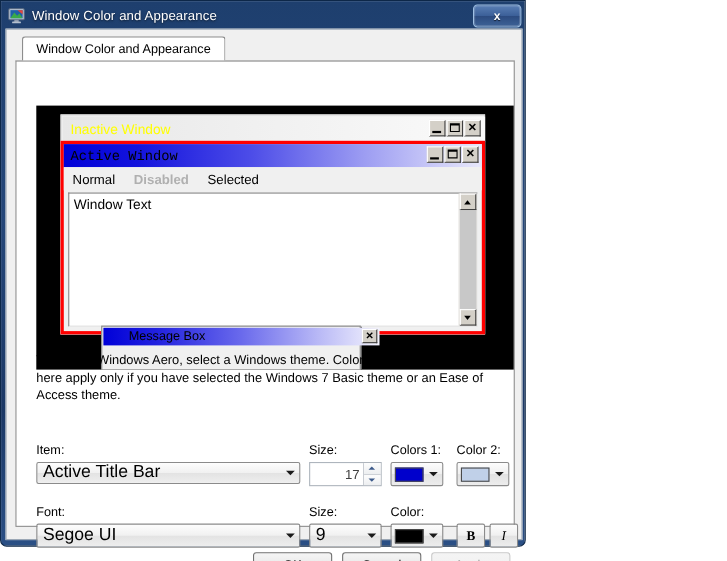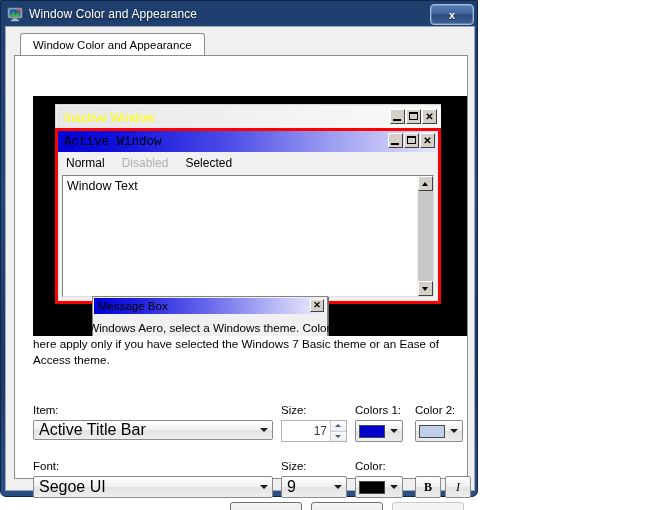--- a/index.html
+++ b/index.html
@@ -266,21 +266,21 @@
     box-sizing: border-box;
   }
   .menu-item {
     font-size: 12px;
     font-family: "Liberation Sans", sans-serif;
     margin-right: 17px;
     white-space: nowrap;
     cursor: default;
   }
   .menu-normal { color: #000000; }
-  .menu-disabled { color: #b0b0b0; }
+  .menu-disabled { color: #b0b0b0; font-weight: bold; }
   .menu-selected { color: #000000; }
 
   
   #active-client {
     position: absolute;
     left: 4px;
     top: 44px;
     width: 372px;
     height: 122px;
     background: #ffffff;
@@ -362,20 +362,21 @@
     box-shadow: 1px 1px 0 #6b6b6b;
   }
   #msgbox-titlebar {
     position: absolute;
     left: 1px; top: 1px;
     width: 232px;
     height: 16px;
     background: linear-gradient(to right, #0000d8 0%, #2323df 20%, #6a6aec 50%, #b9b9f6 78%, #f2f2fd 100%);
     display: flex;
     align-items: center;
+    padding-left: 19px;
   }
   #msgbox-title-text {
     margin-left: 4px;
     color: #000000;
     font-size: 11.5px;
     font-family: "Liberation Sans", sans-serif;
     white-space: nowrap;
   }
   #msgbox-close {
     position: absolute;

